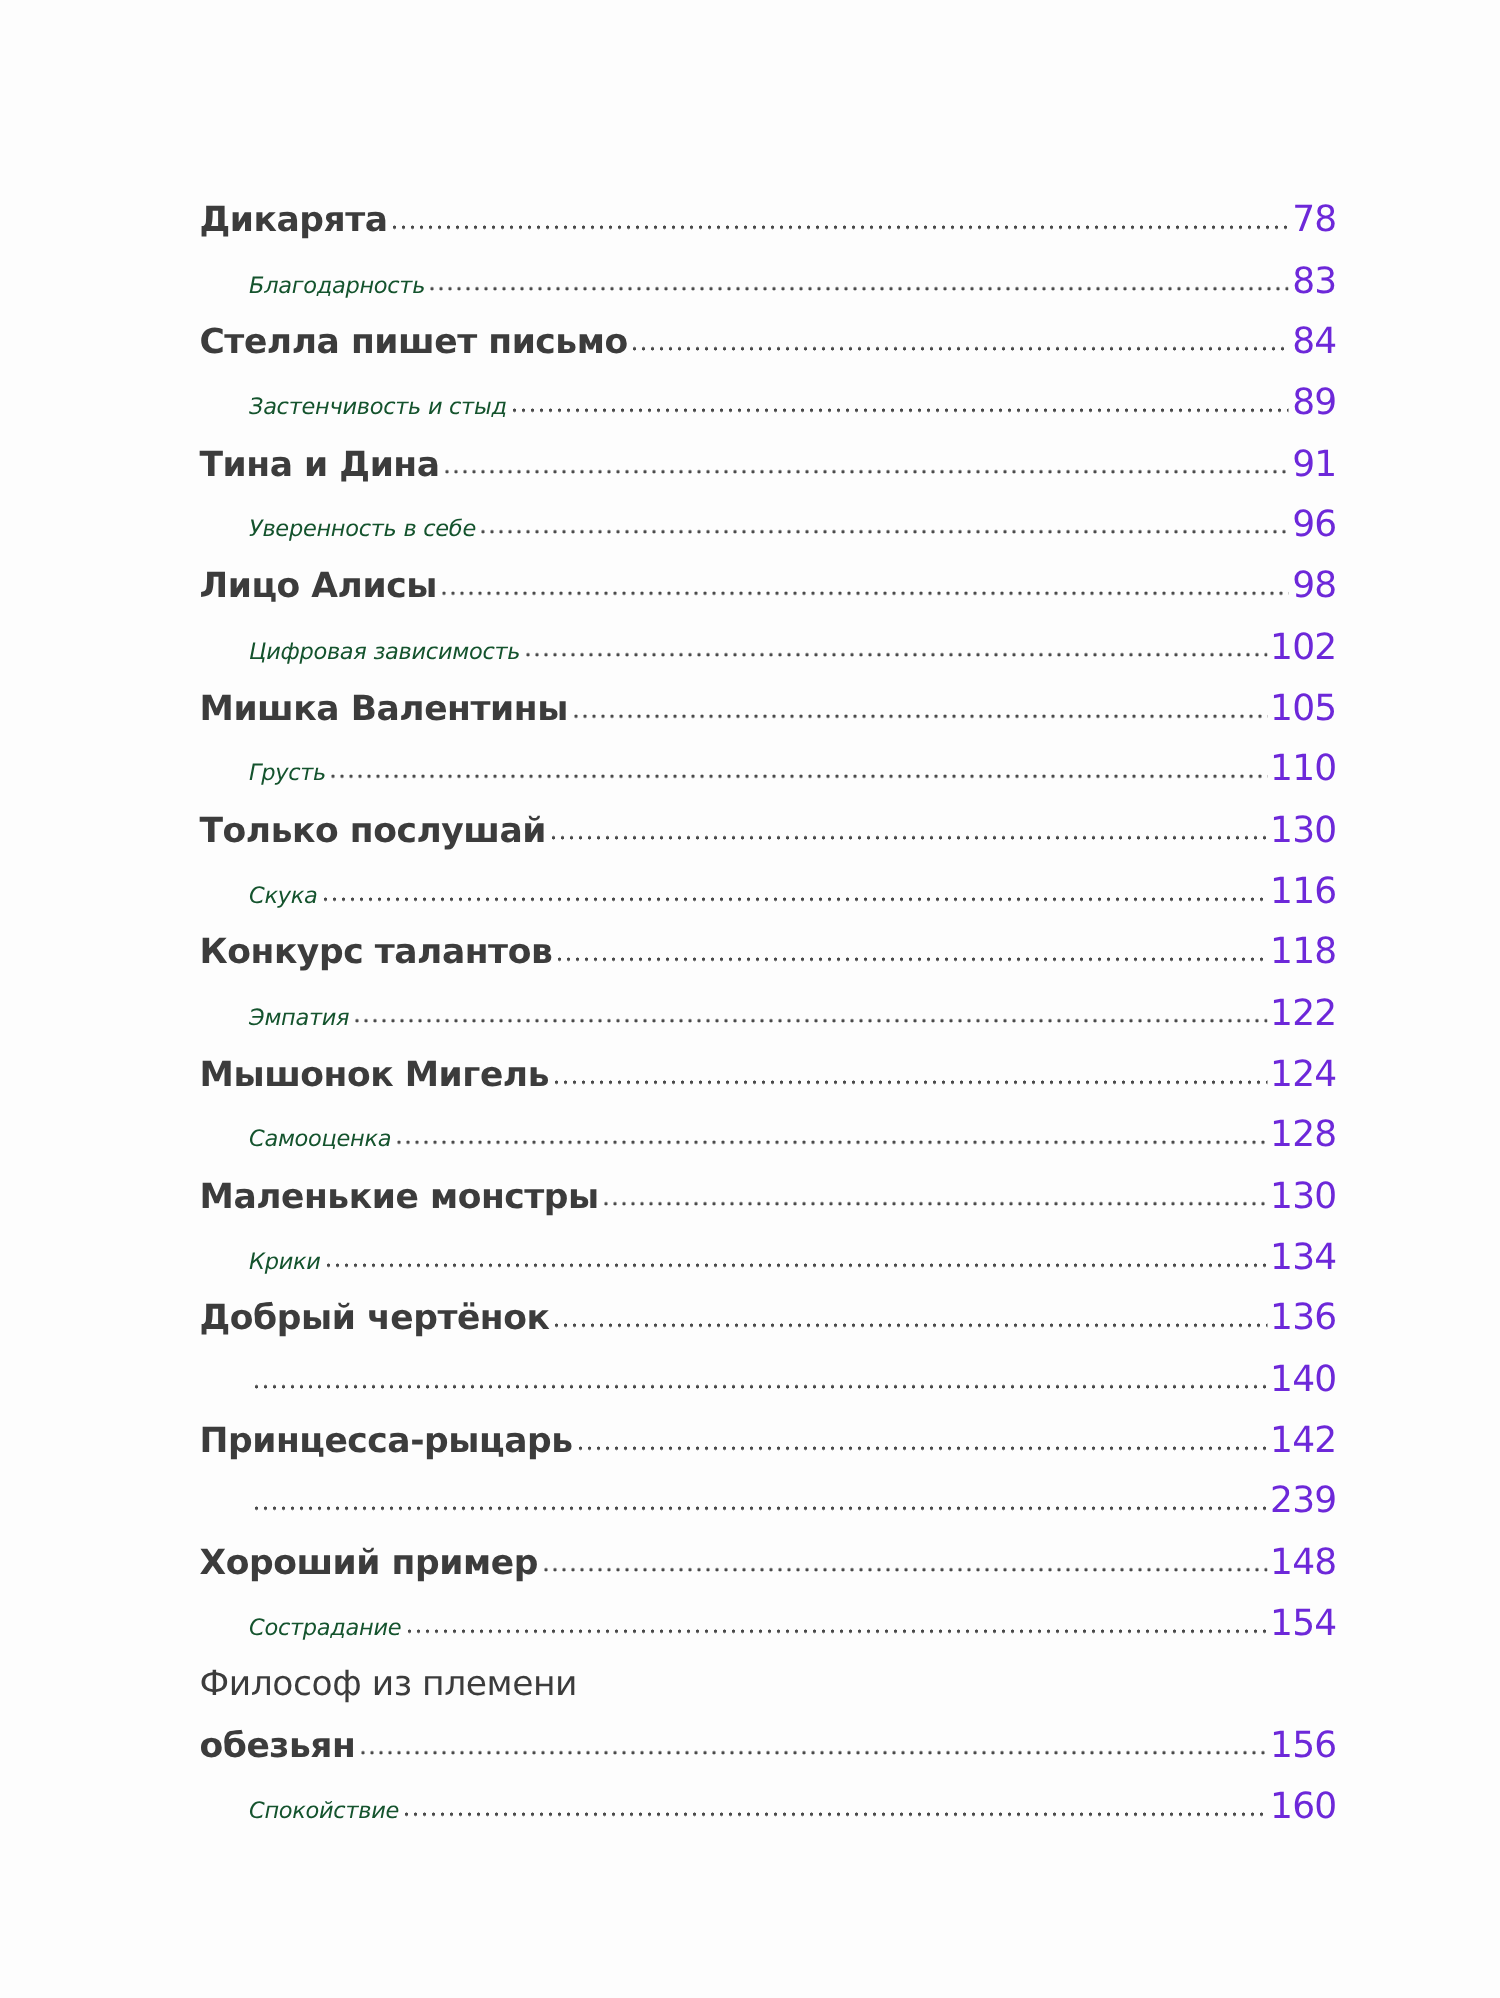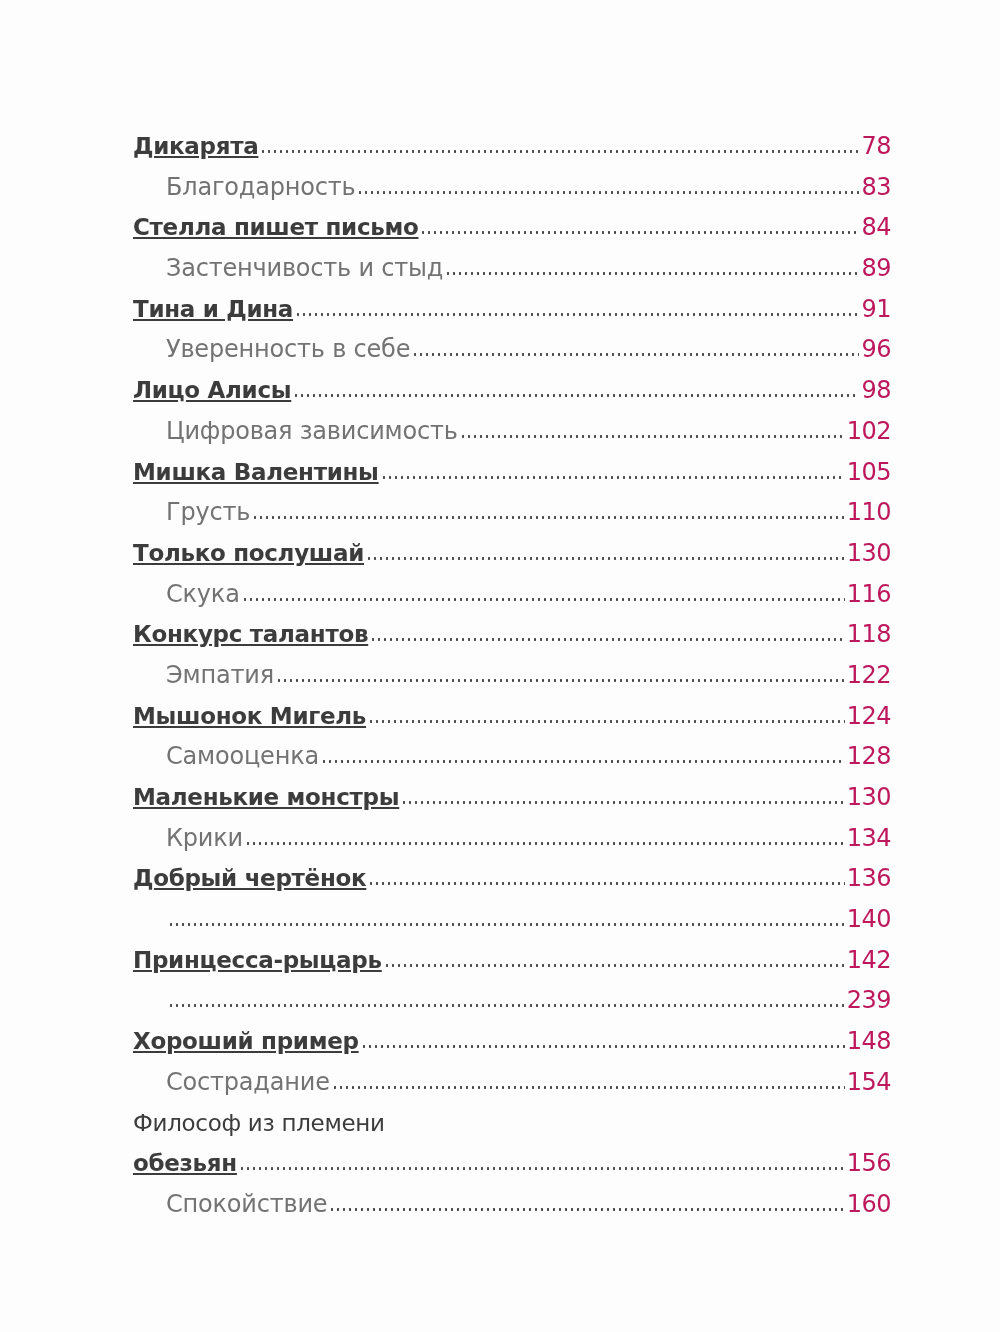--- a/index.html
+++ b/index.html
@@ -25,46 +25,46 @@
       align-items: baseline;
       height: 40.7px;
       line-height: 40.7px;
       white-space: nowrap;
     }
     .row.chapter .title {
       font-weight: bold;
       color: #3c3c3c;
       font-size: 23px;
       letter-spacing: -0.3px;
-      text-decoration: underline;
     }
     .row.topic {
       padding-left: 33px;
     }
     .row.topic .title {
-      color: #737373;
-      font-size: 24px;
+      color: #14532d;
+      font-size: 15px;
       font-weight: normal;
       letter-spacing: -0.2px;
+      font-style: italic;
     }
     .leader {
       flex: 1 1 auto;
       margin: 0 2px;
       height: 3px;
       align-self: baseline;
       background-image: radial-gradient(circle, #4a4a4a 1.1px, transparent 1.3px);
       background-size: 6px 3px;
       background-repeat: repeat-x;
       background-position: left center;
       position: relative;
       top: -1px;
     }
     .page {
       font-size: 24px;
-      color: #be185d;
+      color: #6d28d9;
       font-weight: normal;
       letter-spacing: -0.5px;
     }
     .row.wrap-line .title {
       font-weight: normal;
       color: #3c3c3c;
       font-size: 23px;
       letter-spacing: -0.3px;
     }
   </style>

